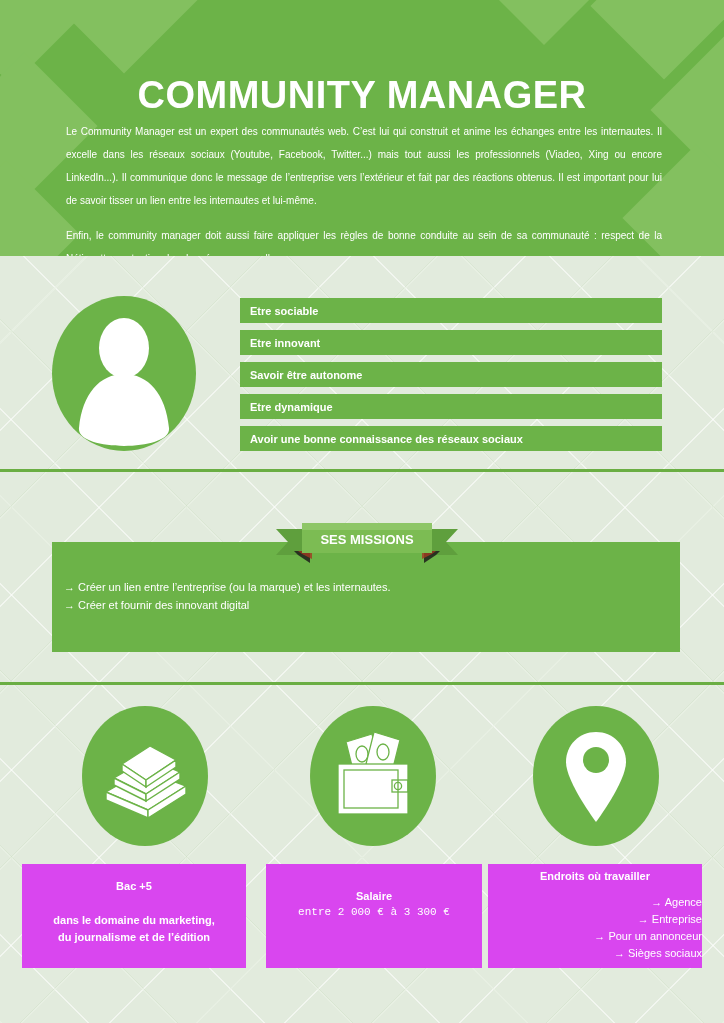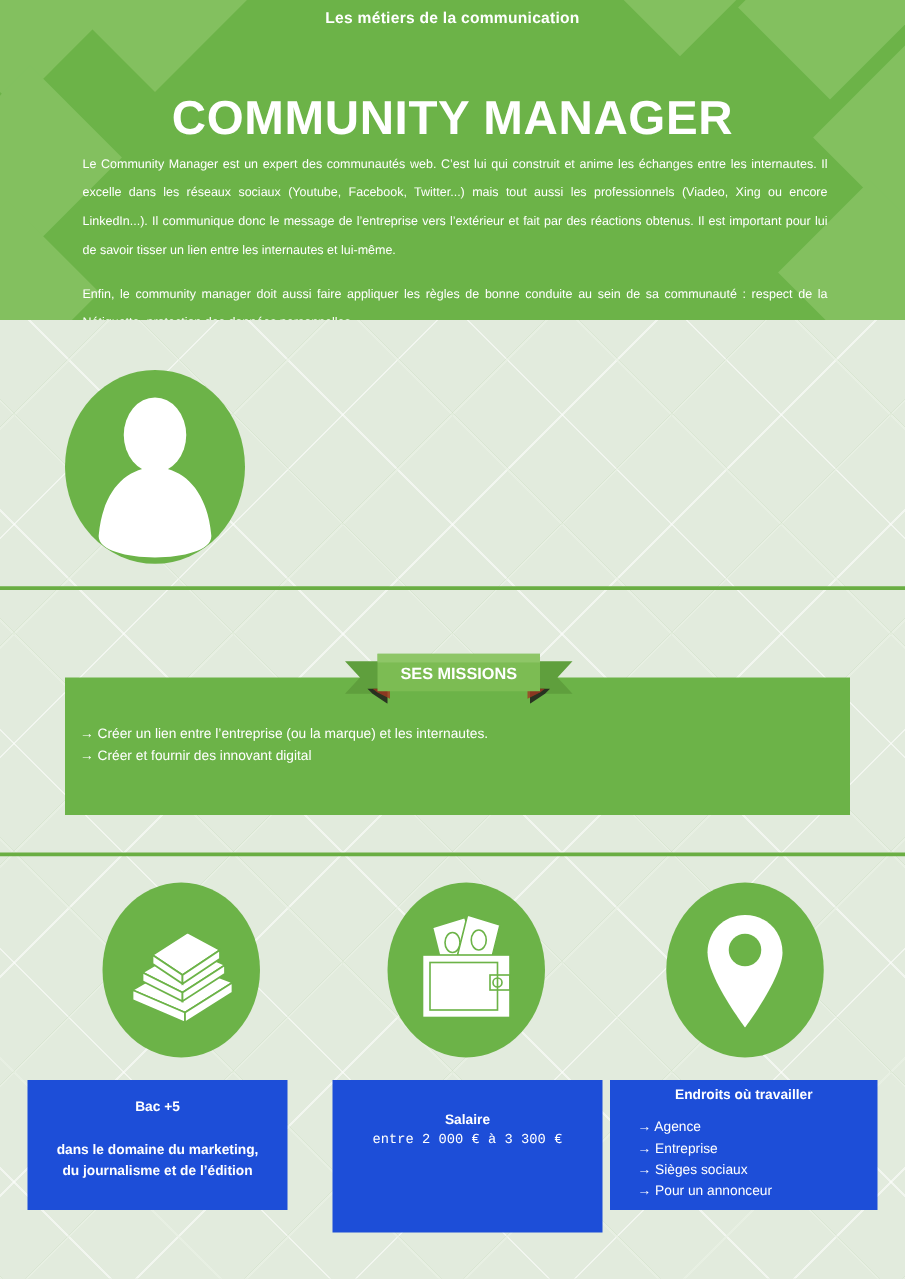--- a/index.html
+++ b/index.html
@@ -91,37 +91,37 @@
     position:absolute; width:126px; height:140px; border-radius:50%;
     background:#6cb348; top:706px;
   }
   #ic1 { left:82px; }
   #ic2 { left:310px; }
   #ic3 { left:533px; }
   .icon-circle svg { position:absolute; left:0; top:0; width:126px; height:140px; }
 
   
   .info-box {
-    position:absolute; background:#1d4ed8; color:#ffffff; top:864px;
+    position:absolute; background:#d946ef; color:#ffffff; top:864px;
     text-align:center;
   }
-  #ib1 { left:22px;  width:208px; height:104px; }
-  #ib2 { left:266px; width:216px; height:122px; }
+  #ib1 { left:22px;  width:224px; height:104px; }
+  #ib2 { left:266px; width:216px; height:104px; }
   #ib3 { left:488px; width:214px; height:104px; }
 
   .ib-title { font-size:11px; font-weight:bold; }
   .ib-sub   { font-size:11px; }
   .ib-lines { font-size:11px; line-height:17px; }
 
   #ib1 .ib-title { margin-top:16px; }
   #ib1 .ib-lines { margin-top:20px; font-weight:bold; }
   #ib2 .ib-title { margin-top:26px; }
   #ib2 .ib-sub   { margin-top:4px;font-family:Liberation Mono, monospace; }
   #ib3 .ib-title { margin-top:6px; }
-  #ib3 .ib-lines { margin-top:12px; text-align:left; padding-left:22px; }
+  #ib3 .ib-lines { margin-top:12px; text-align:right; padding-left:22px; }
 </style>
 </head>
 <body>
 
 <div id="page">
 
   <div class="bg-lattice"></div>
   <div class="bg-lattice2"></div>
 
   <div class="header">
@@ -129,36 +129,52 @@
       <div class="dm" style="left:-40px;  top:-40px;  width:104px; height:104px;"></div>
       <div class="dm" style="left:72px;   top:-52px;  width:104px; height:104px;"></div>
       <div class="dm" style="left:-28px;  top:74px;   width:104px; height:104px;"></div>
       <div class="dm" style="left:-46px;  top:182px;  width:104px; height:104px;"></div>
       <div class="dm" style="left:612px;  top:-46px;  width:104px; height:104px;"></div>
       <div class="dm" style="left:672px;  top:58px;   width:104px; height:104px;"></div>
       <div class="dm" style="left:644px;  top:166px;  width:104px; height:104px;"></div>
       <div class="dm" style="left:498px;  top:-66px;  width:92px;  height:92px;"></div>
     </div>
 
-    <div class="kicker">Les métiers de la communication</div>
     <div class="main-title">COMMUNITY MANAGER</div>
 
     <div class="intro">
       <p>Le Community Manager  est un expert des communautés web. C’est lui qui construit et anime les échanges entre les internautes. Il excelle dans les réseaux sociaux (Youtube, Facebook, Twitter...) mais tout aussi les professionnels (Viadeo, Xing ou encore LinkedIn...). Il communique donc le message de l’entreprise vers l’extérieur et fait par des réactions obtenus. Il est important pour lui de savoir tisser un lien entre les internautes et lui-même.</p>
       <p>Enfin, le community manager doit aussi faire appliquer les règles de bonne conduite au sein de sa communauté : respect de la Nétiquette, protection des données personnelles…</p>
     </div>
   </div>
 
   <div class="avatar-circle">
     <svg class="avatar-glyph" viewBox="0 0 144 155">
       <ellipse cx="72" cy="52" rx="25" ry="30" fill="#ffffff"></ellipse>
       <path d="M72 78 C48 78 30 98 27 132 C24 156 120 156 117 132 C114 98 96 78 72 78 Z" fill="#ffffff"></path>
     </svg>
   </div>
 
+  <div class="skills">
+    <div class="skill-bar">
+        <span>Etre sociable</span>
+      </div>
+    <div class="skill-bar">
+        <span>Etre innovant</span>
+      </div>
+    <div class="skill-bar">
+        <span>Savoir être autonome</span>
+      </div>
+    <div class="skill-bar">
+        <span>Etre dynamique</span>
+      </div>
+    <div class="skill-bar">
+        <span>Avoir une bonne connaissance des réseaux sociaux</span>
+      </div>
+  </div>
 
   <div class="divider" id="div1"></div>
 
   <div class="missions-panel"></div>
 
   <svg class="ribbon" viewBox="0 0 190 42">
     <path d="M4 8 L34 8 L34 34 L4 34 L16 21 Z" fill="#5f9f3d"></path>
     <path d="M186 8 L156 8 L156 34 L186 34 L174 21 Z" fill="#5f9f3d"></path>
     <path d="M22 30 L38 30 L38 42 L26 34 Z" fill="#1d1d1b" opacity=".85"></path>
     <path d="M168 30 L152 30 L152 42 L164 34 Z" fill="#1d1d1b" opacity=".85"></path>
@@ -225,18 +241,18 @@
   <div class="info-box" id="ib2">
     <div class="ib-title">Salaire</div>
     <div class="ib-sub">entre 2 000 € à 3 300 €</div>
   </div>
 
   <div class="info-box" id="ib3">
     <div class="ib-title">Endroits où travailler</div>
     <div class="ib-lines">
       <div>→  Agence</div>
       <div>→ Entreprise</div>
+      <div>→ Pour un annonceur</div>
       <div>→ Sièges sociaux</div>
-      <div>→ Pour un annonceur</div>
     </div>
   </div>
 
 </div>
 
 </body></html>

